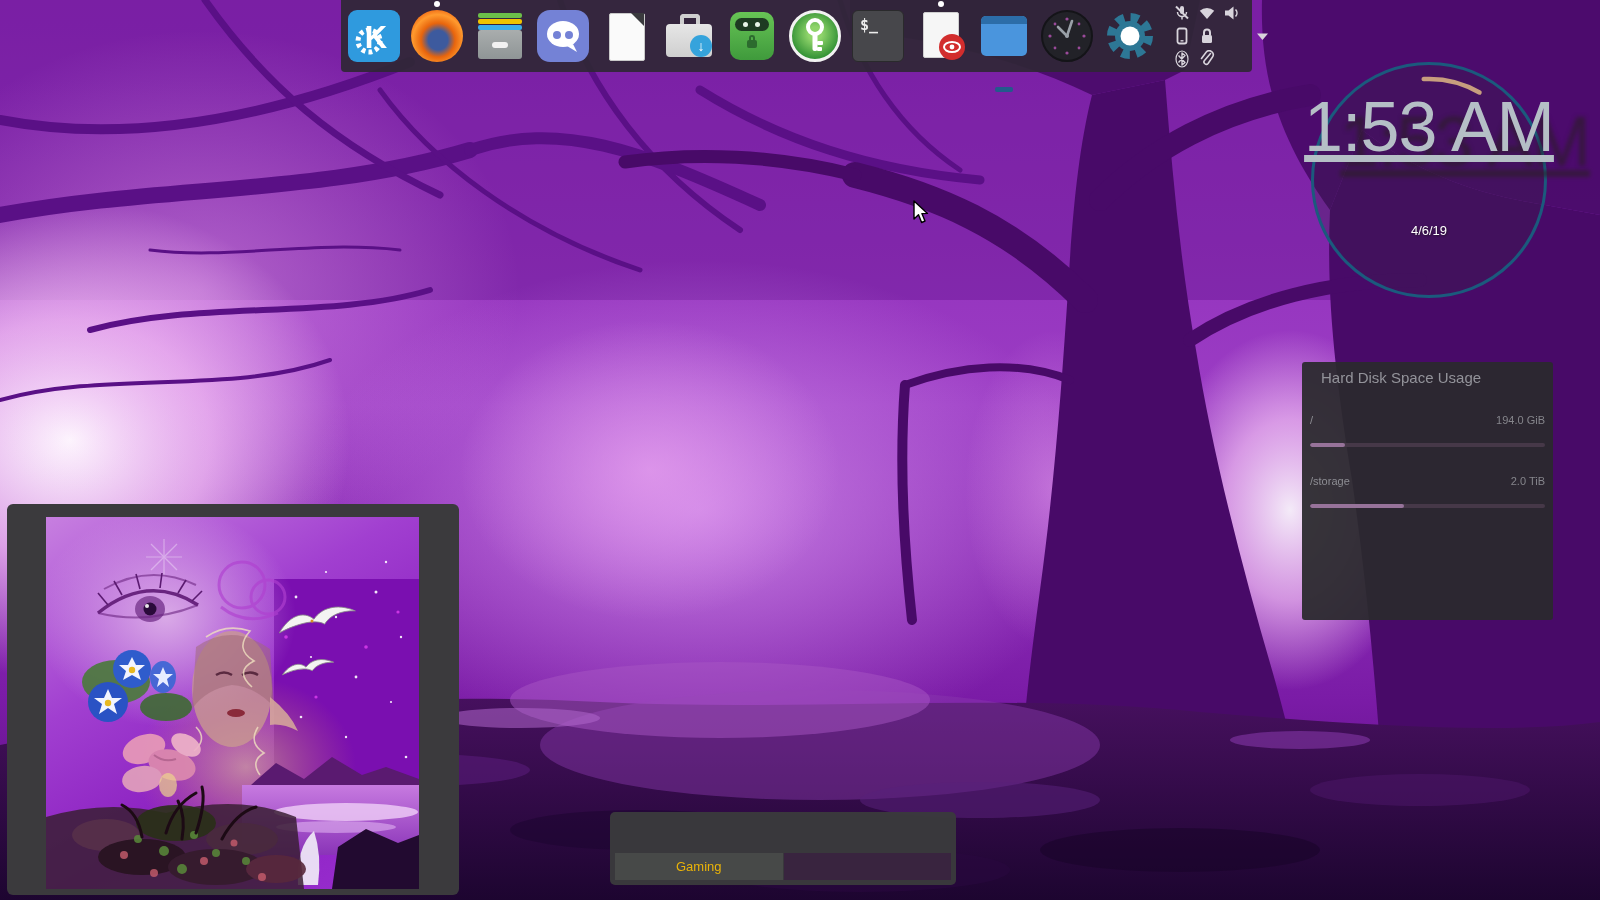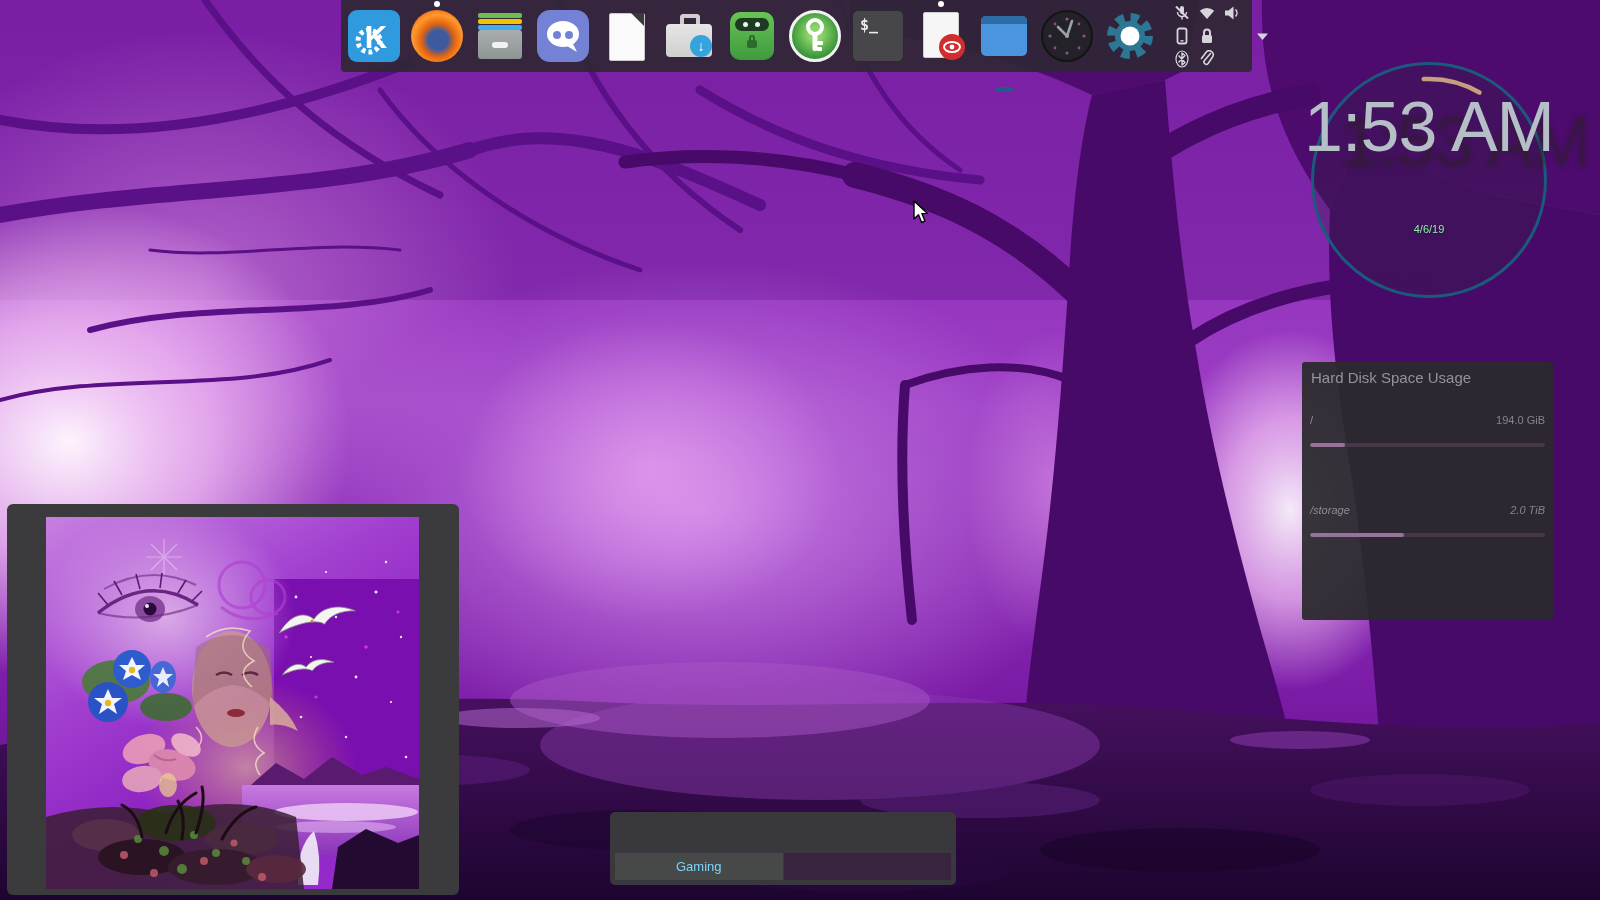--- a/index.html
+++ b/index.html
@@ -68,42 +68,42 @@
   .tray .t{display:flex;align-items:center;justify-content:center;}
   .tray .t-phone{grid-row:2;grid-column:1;} .tray .t-lock{grid-row:2;grid-column:2;}
   .tray .t-bt{grid-row:3;grid-column:1;} .tray .t-clip{grid-row:3;grid-column:2;}
   .expander{margin-left:14px;width:16px;height:16px;display:flex;align-items:center;justify-content:center;}
 
   
   .clock-widget{position:absolute;left:1311px;top:62px;width:236px;height:236px;border-radius:50%;
       border:3px solid #1b5a7d;background:rgba(52,36,64,0.28);box-sizing:border-box;}
   .clock-time{position:absolute;left:50%;top:22px;transform:translateX(-50%);white-space:nowrap;
       font-size:70px;font-weight:300;letter-spacing:-1px;color:#b5bfc6;
-      text-shadow:36px 15px 4px rgba(42,30,36,0.62);}
+      text-shadow:36px 15px 4px rgba(42,30,36,0.62);text-decoration:underline;}
   .clock-date{position:absolute;left:50%;top:158px;transform:translateX(-50%);
-      font-size:11px;color:#86efac;text-shadow:1px 1px 2px rgba(30,20,30,0.8);}
+      font-size:13px;color:#ffffff;text-shadow:1px 1px 2px rgba(30,20,30,0.8);}
   .clock-arc{position:absolute;left:0;top:0;}
 
   
   .disk-widget{position:absolute;left:1302px;top:362px;width:251px;height:258px;
       background:rgba(43,41,46,0.94);border-radius:3px;box-sizing:border-box;}
-  .disk-title{position:absolute;left:9px;top:7px;font-size:15px;color:#93939a;}
+  .disk-title{position:absolute;left:19px;top:7px;font-size:15px;color:#93939a;}
   .disk-row{position:absolute;left:8px;right:8px;}
-  .disk-row.r0{top:52px;} .disk-row.r1{top:142px;font-style:italic;} .disk-row.r2{top:205px;}
+  .disk-row.r0{top:52px;} .disk-row.r1{top:113px;} .disk-row.r2{top:205px;}
   .disk-row-head{display:flex;justify-content:space-between;font-size:11px;color:#8d8d93;}
   .disk-row-head .val{color:#85858b;}
   .disk-bar{margin-top:17px;height:4px;background:#463848;border-radius:2px;position:relative;overflow:hidden;}
   .disk-bar-fill{position:absolute;left:0;top:0;bottom:0;background:#97739a;border-radius:2px;}
 
   
   .tabs-widget{position:absolute;left:610px;top:812px;width:346px;height:73px;
       background:rgba(58,58,60,0.96);border-radius:5px;padding:5px;box-sizing:border-box;
       display:flex;gap:1px;}
   .tab{flex:1;background:#474948;display:flex;align-items:center;justify-content:center;
-      font-size:13px;color:#7dd3fc;margin-top:36px;}
+      font-size:13px;color:#eab308;margin-top:36px;}
   .tab.active{background:#39243f;}
 
   
   .photo-frame{position:absolute;left:7px;top:504px;width:452px;height:391px;
       background:#3b3a3d;border-radius:6px;}
   .photo{position:absolute;left:39px;top:13px;width:373px;height:372px;overflow:hidden;
       background:linear-gradient(150deg,#c77fe0 0%,#a13fd0 35%,#8a1fc0 65%,#9a2fd0 100%);}
 
   
   .cursor{position:absolute;left:913px;top:200px;}

